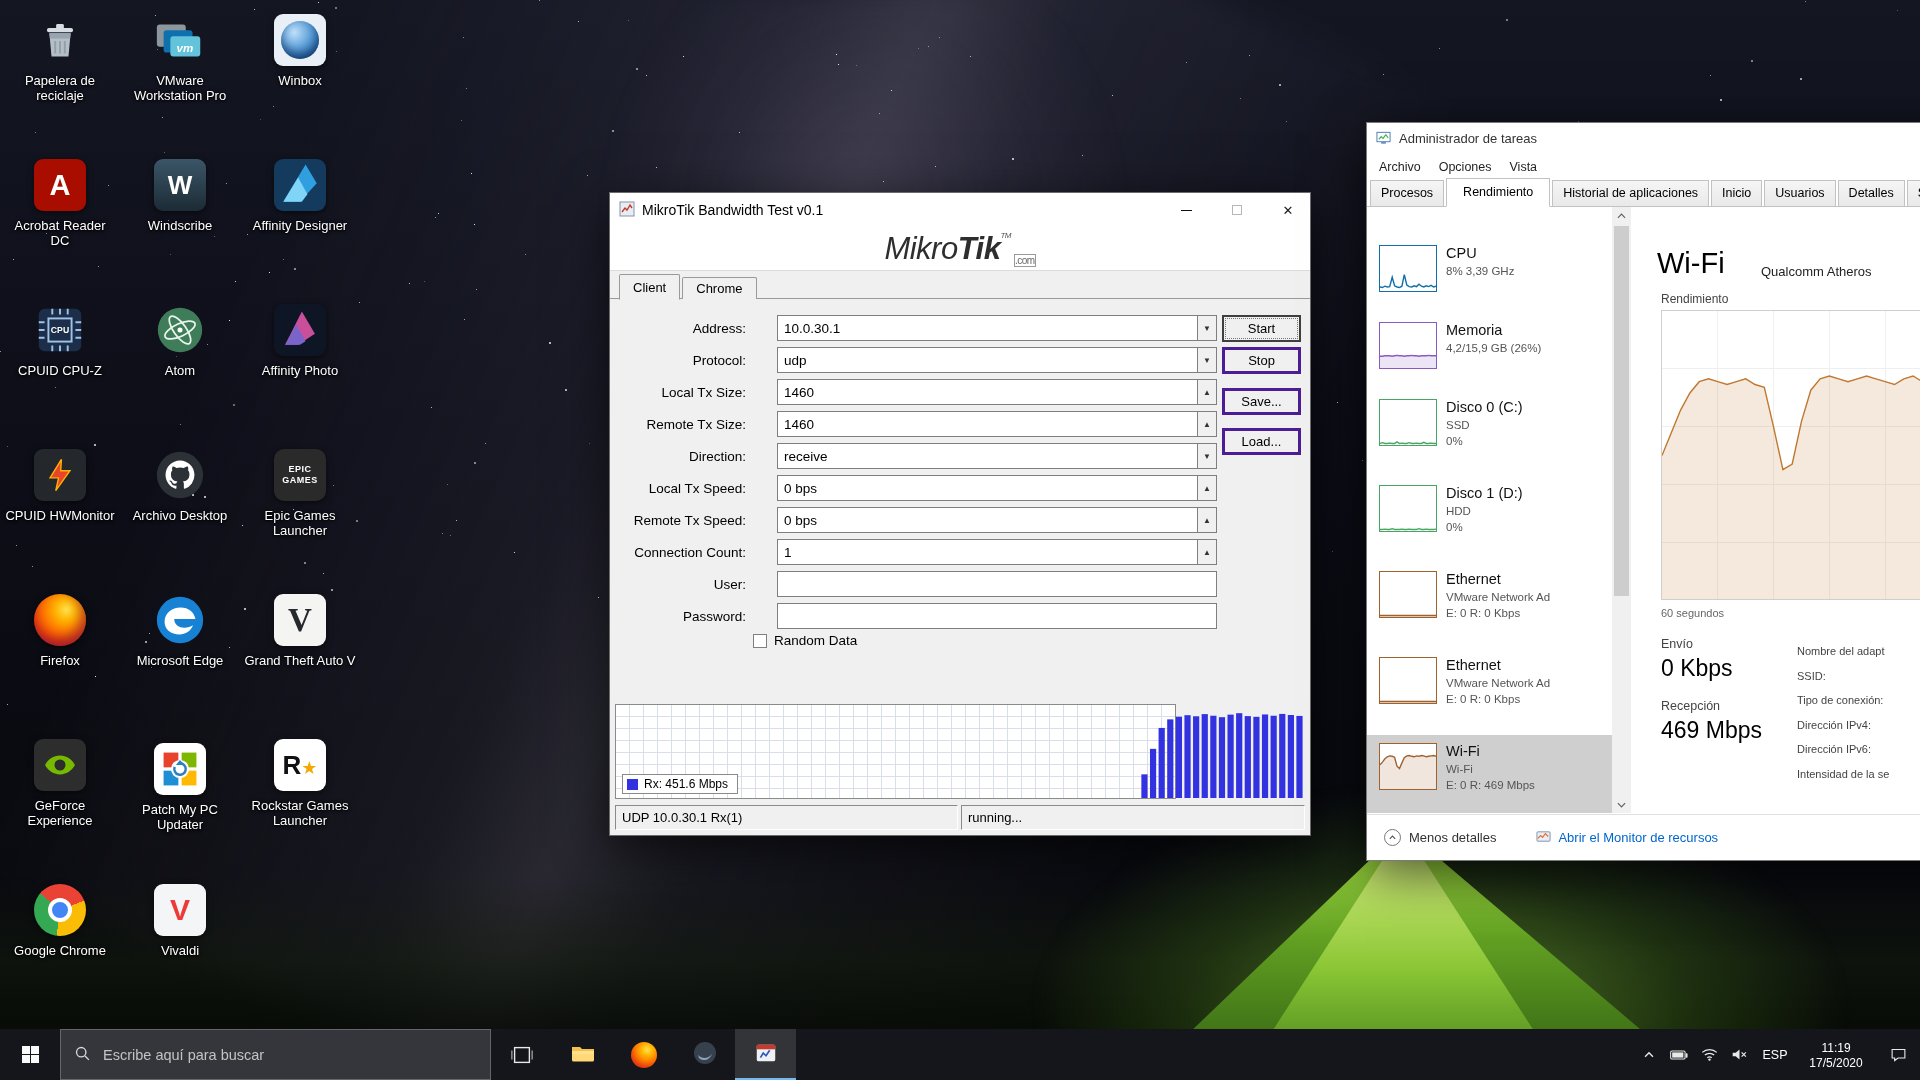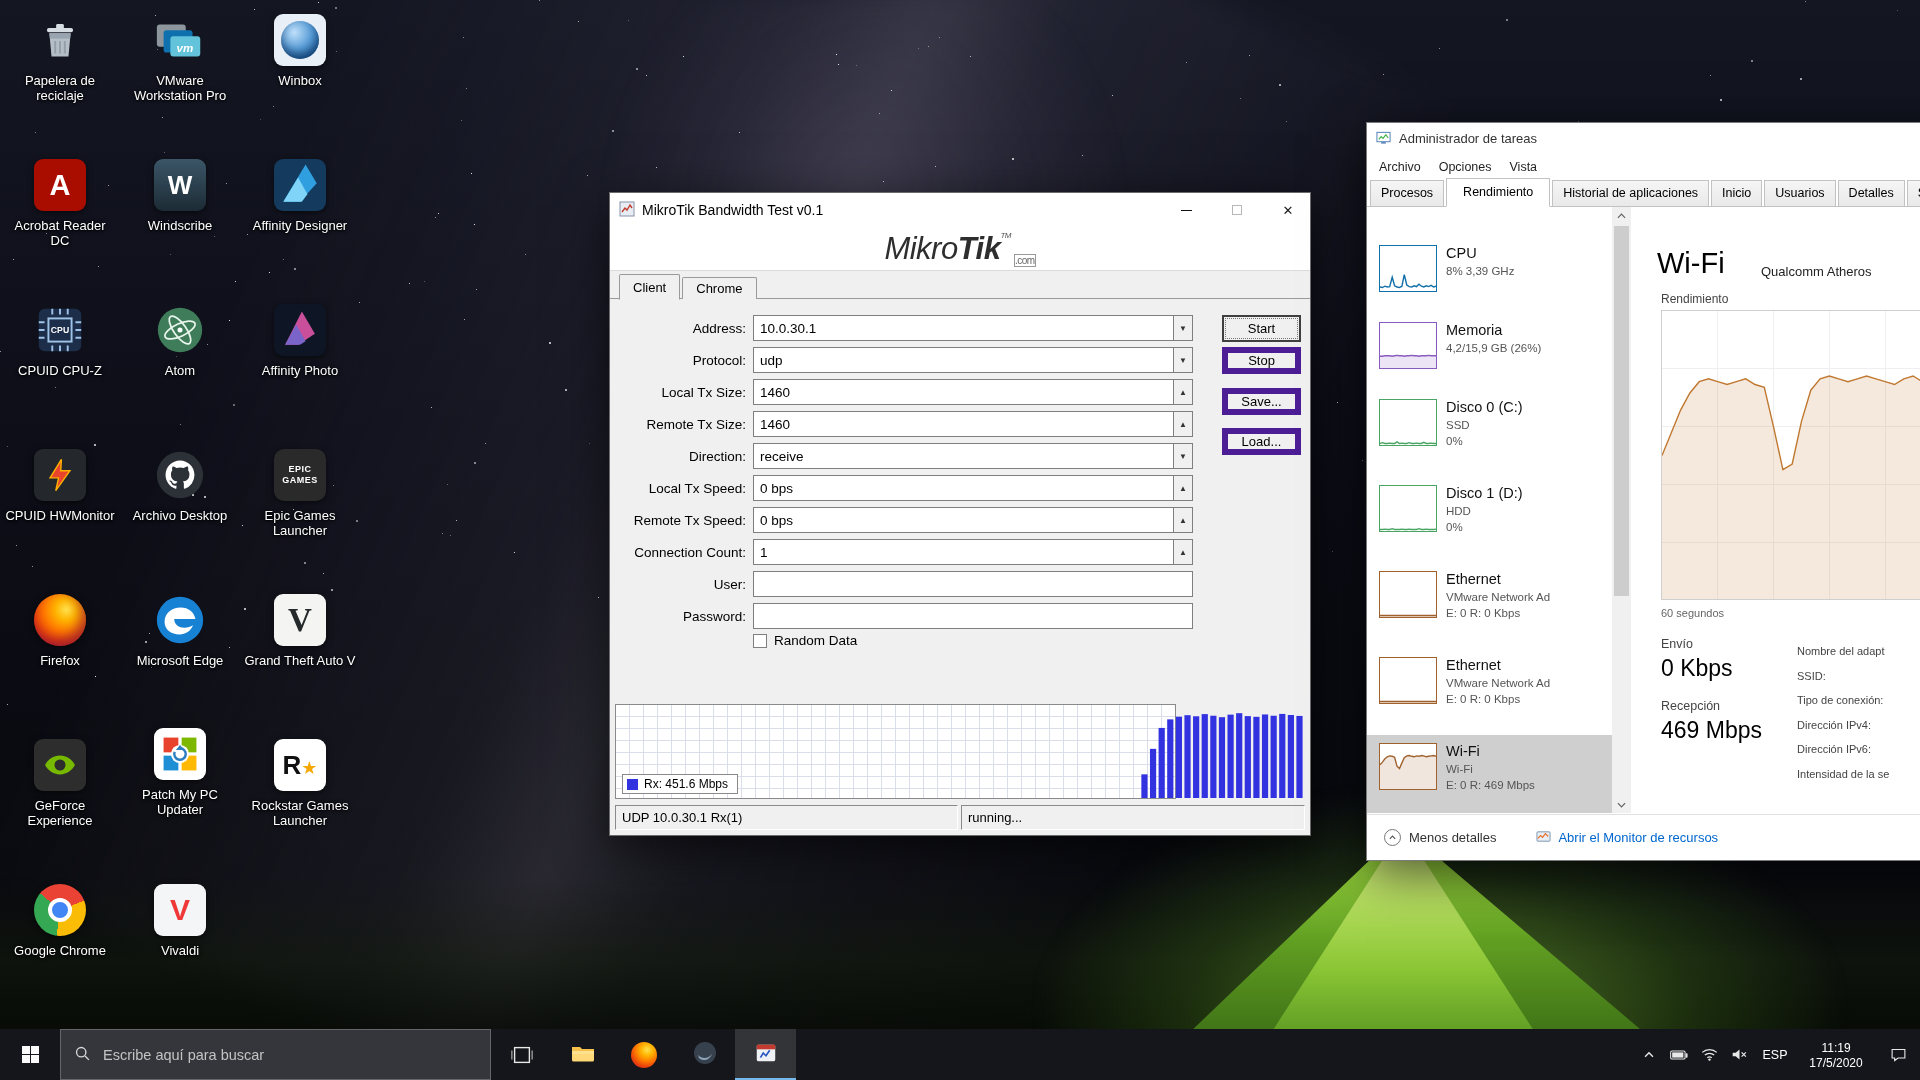--- a/index.html
+++ b/index.html
@@ -44,29 +44,29 @@
 .mk{font-style:italic;font-size:31px;color:#2e2e2e;letter-spacing:-.5px;}
 .mk b{font-weight:700;}
 .mk-tm{font-size:8px;color:#555;vertical-align:top;}
 .mk-com{display:inline-block;font-size:10px;font-style:normal;color:#666;border:1px solid #9a9a9a;padding:0 0;margin-left:3px;transform:translateY(5px);}
 .bt-tabs{display:flex;padding:6px 0 0 9px;height:28px;position:relative;}
 .bt-tabs::after{content:'';position:absolute;left:0;right:0;bottom:0;border-bottom:1px solid #9a9a9a;}
 .bt-tab{padding:3px 13px 4px;font-size:13px;border:1px solid #9a9a9a;border-bottom:none;background:#f0f0f0;
   border-radius:2px 2px 0 0;position:relative;z-index:1;margin-right:2px;}
 .bt-tab.active{z-index:3;margin-top:-3px;padding-top:5px;margin-bottom:-1px;border-bottom:1px solid #f0f0f0;}
 .bt-form{position:absolute;left:0;top:119px;right:0;}
-.bt-row{height:32px;display:flex;align-items:center;padding-left:8px;}
+.bt-row{height:32px;display:flex;align-items:center;padding-left:8px;gap:24px;}
 .bt-label{width:128px;text-align:right;margin-right:7px;font-size:13.5px;}
 .bt-input{width:440px;height:26px;background:#fff;border:1px solid #7f7f7f;display:flex;align-items:center;
   position:relative;font-size:13.5px;padding-left:6px;}
 .bt-input .ctl{position:absolute;right:0;top:0;bottom:0;width:19px;background:#f0f0f0;border-left:1px solid #7f7f7f;
   display:flex;align-items:center;justify-content:center;font-size:8px;color:#333;}
 .bt-checkrow{position:absolute;left:143px;top:440px;display:flex;align-items:center;gap:7px;font-size:13.5px;}
 .cb{width:14px;height:14px;background:#fff;border:1px solid #7f7f7f;}
-.bt-btn{position:absolute;left:612px;width:79px;height:27px;background:#f0f0f0;border:6px solid #4c1d95;
+.bt-btn{position:absolute;left:612px;width:79px;height:27px;background:#f0f0f0;border:3px solid #4c1d95;
   font-size:13px;display:flex;align-items:center;justify-content:center;}
 .bt-btn.primary{border:2px solid #3f3f3f;outline:1px dotted #777;outline-offset:-4px;}
 .bt-chart{position:absolute;left:5px;top:511px;width:561px;height:95px;background:#fff;border:1px solid #8a8a8a;
   background-image:repeating-linear-gradient(to right,transparent 0 13px,#dadeea 13px 14px),
                    repeating-linear-gradient(to bottom,transparent 0 11px,#dadeea 11px 12px);}
 .bt-chart svg{position:absolute;left:0;top:0;}
 .bt-legend{position:absolute;left:6px;bottom:4px;background:#fff;border:1px solid #8a8a8a;display:flex;align-items:center;
   gap:6px;padding:2px 9px 2px 4px;font-size:12px;}
 .bt-legend i{width:11px;height:11px;background:#3232e0;display:block;}
 .bt-status{position:absolute;left:5px;right:5px;top:612px;height:25px;display:flex;gap:3px;font-size:13px;}
@@ -251,21 +251,21 @@
       </div>
       <div class="desk-icon" style="left: 123px; top: 592px;">
         <div class="ic">
           <svg viewBox="0 0 56 56" width="54" height="54">
             <circle cx="28" cy="28" r="24" fill="#1781d4"></circle>
             <path d="M12 30c0-9 7.5-15 16.5-15C37 15 43 20 44 27H22c0 6 5 9 10.5 9 3.5 0 6.5-1 9-2.5-2 6-8 9.5-14 9.5-9 0-15.5-5.5-15.5-13z" fill="#fff"></path>
           </svg>
         </div>
     <div class="lbl">Microsoft Edge</div>
       </div>
-      <div class="desk-icon" style="left: 123px; top: 726px;">
+      <div class="desk-icon" style="left: 123px; top: 741px;">
         <div class="ic">
           <div class="tile" style="background:#fff">
             <svg viewBox="0 0 56 56" width="46" height="46">
               <rect x="8" y="8" width="18" height="18" fill="#e8412c"></rect>
               <rect x="30" y="8" width="18" height="18" fill="#7db700"></rect>
               <rect x="8" y="30" width="18" height="18" fill="#1e8fd5"></rect>
               <rect x="30" y="30" width="18" height="18" fill="#ffb900"></rect>
               <circle cx="28" cy="28" r="11" fill="#fff"></circle>
               <path d="M28 21a7 7 0 1 1-6.5 4.4" fill="none" stroke="#2e7fc2" stroke-width="3"></path>
               <polygon points="28,17 33,23 23,23" fill="#2e7fc2"></polygon>

